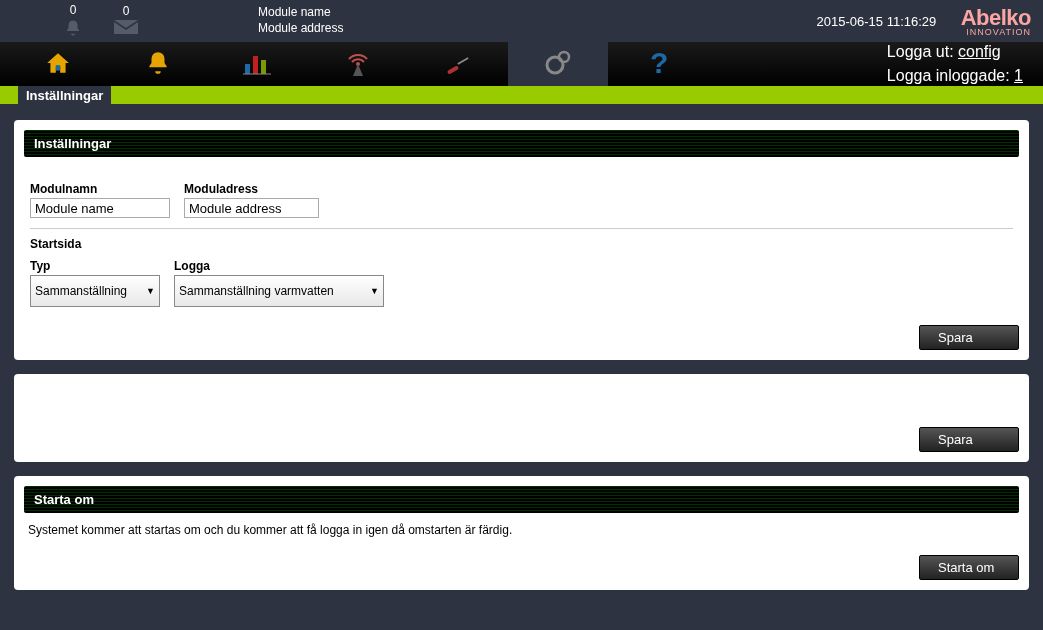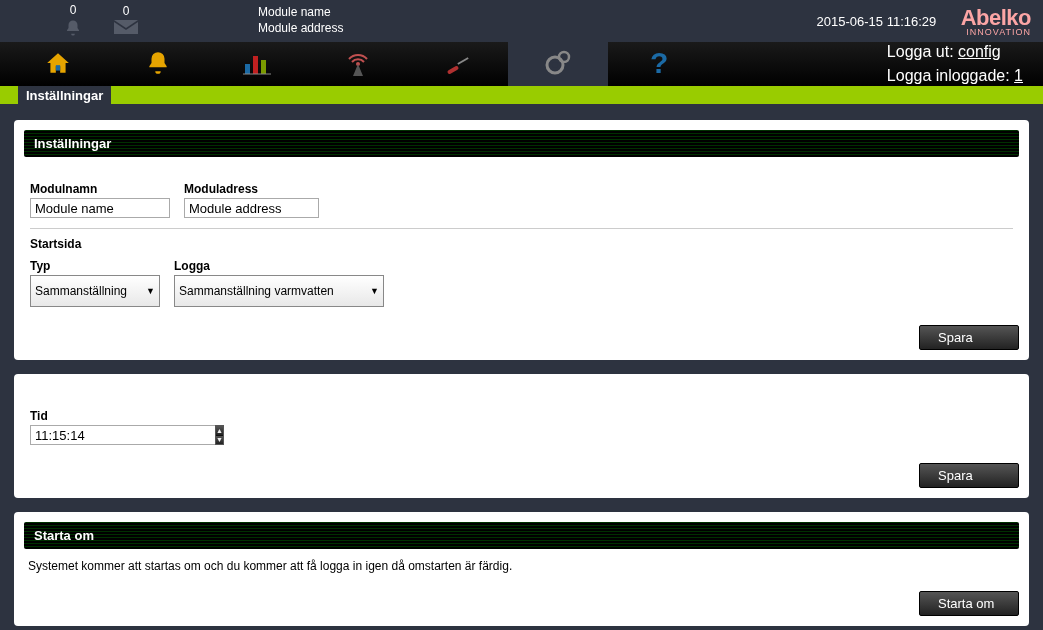--- a/index.html
+++ b/index.html
@@ -318,30 +318,20 @@
       </div>
     </div>
     <div class="panel-footer">
       <span class="btn">Spara</span>
     </div>
   </div>
 
   <div class="panel">
     <div class="panel-body">
       <div class="field-row">
-        <div class="field-group">
-          <span class="field-label">Tid</span>
-          <div class="spinner-wrap">
-            <input type="text" value="11:15:14" style="">
-            <div class="spinner-btns">
-              <div>▲</div>
-              <div>▼</div>
-            </div>
-          </div>
-        </div>
       </div>
     </div>
     <div class="panel-footer">
       <span class="btn">Spara</span>
     </div>
   </div>
 
   <div class="panel">
     <div class="panel-header-plain">Starta om</div>
     <div class="restart-text">Systemet kommer att startas om och du kommer att få logga in igen då omstarten är färdig.</div>

